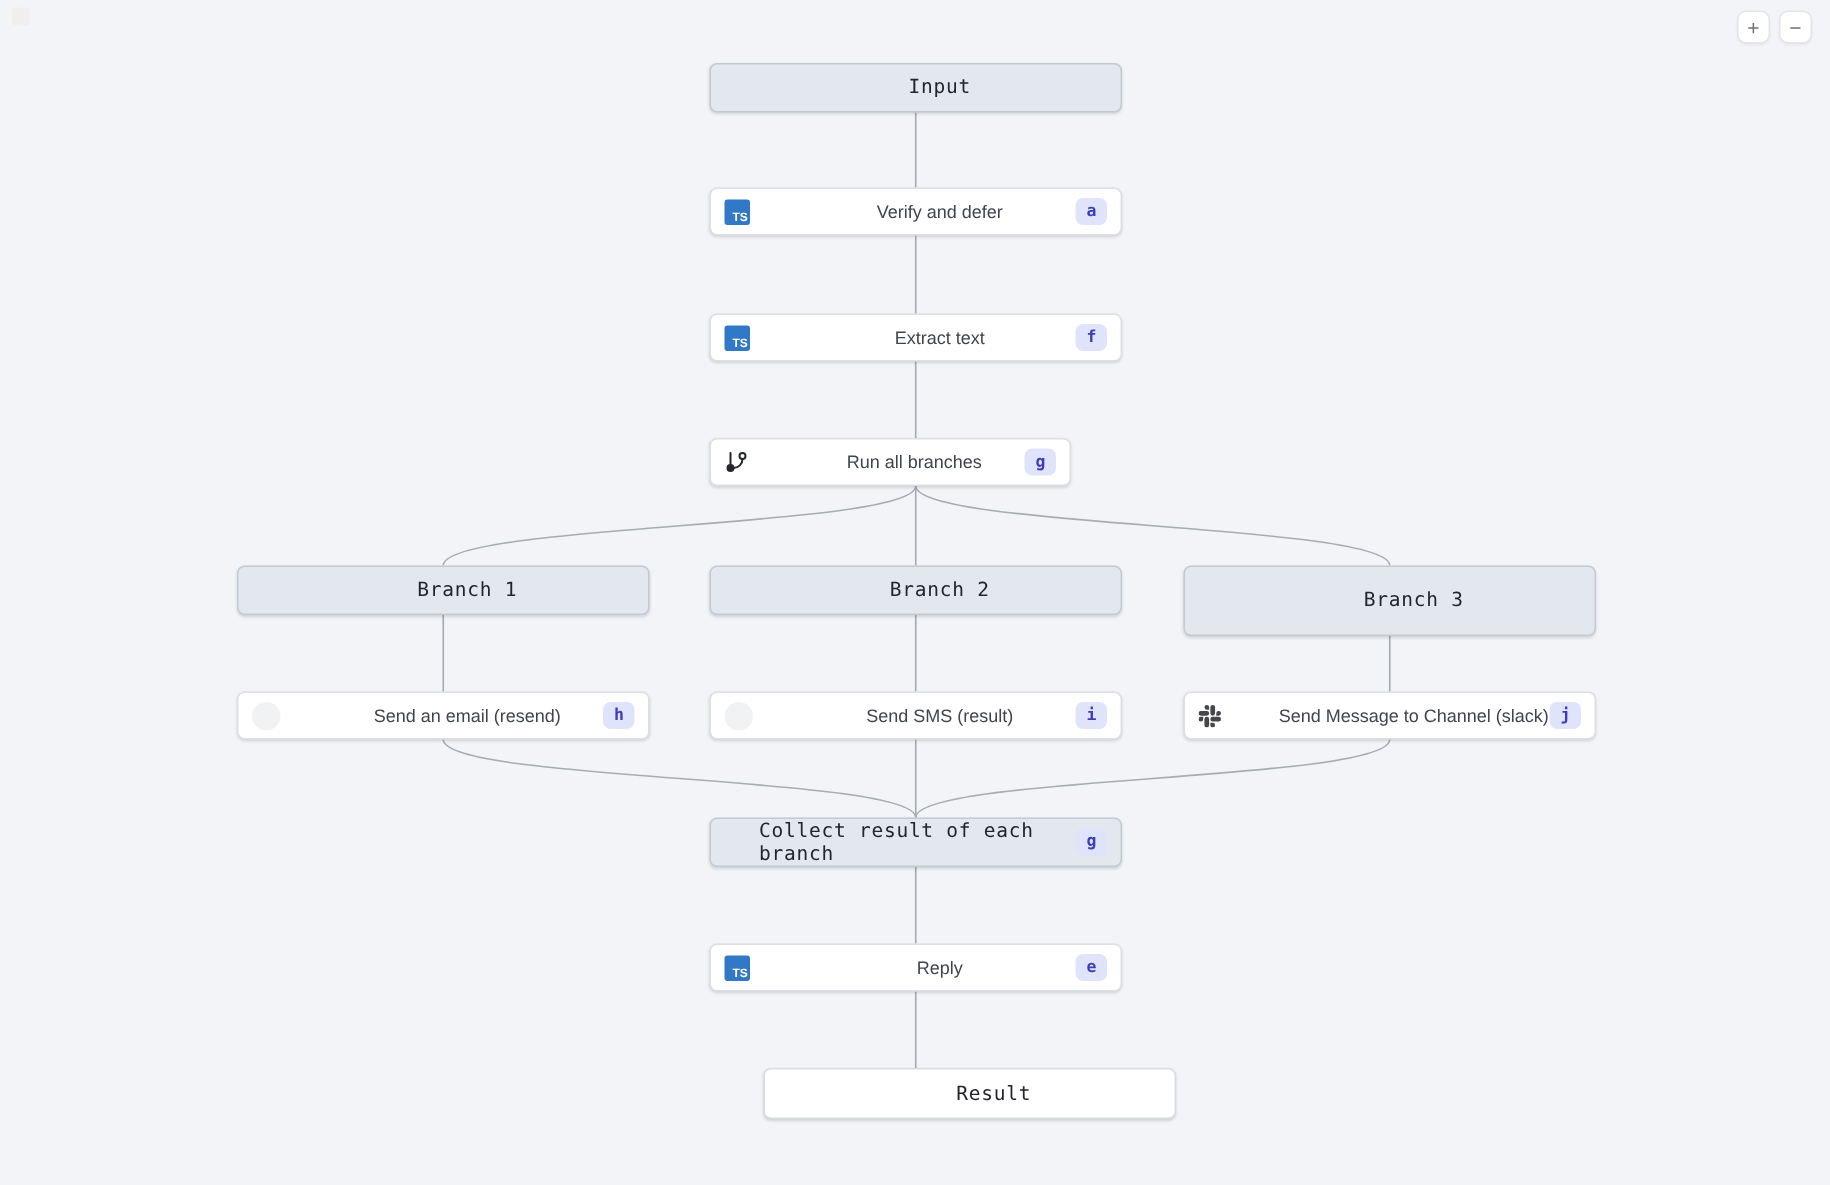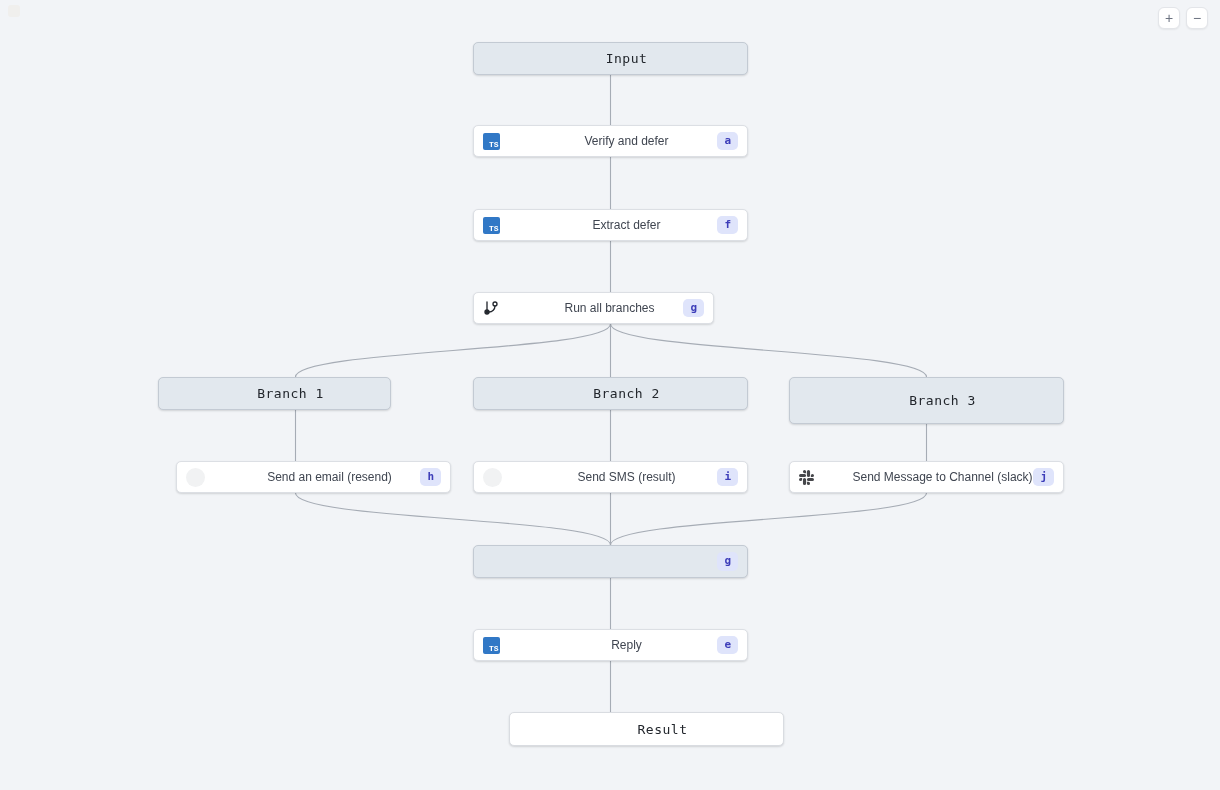--- a/index.html
+++ b/index.html
@@ -36,21 +36,21 @@
   .icon-slot{position:absolute;left:9px;display:flex;align-items:center;}
   .badge{
     position:absolute;right:9px;
     background:#dfe4fb;color:#3d3db9;
     font-family:"DejaVu Sans Mono","Liberation Mono",monospace;
     font-weight:bold;font-size:11px;letter-spacing:0;
     padding:2px 7px;border-radius:5px;line-height:1.35;
   }
   .ts-icon{
     width:17px;height:17px;background:#3178c6;border-radius:2px;
-    color:#fff;font-family:Liberation Mono, monospace;font-weight:bold;font-size:8px;
+    color:#fff;font-family:Liberation Sans, sans-serif;font-weight:bold;font-size:8px;
     display:flex;align-items:flex-end;justify-content:flex-end;
     padding:0 1.5px 1px 0;box-sizing:border-box;letter-spacing:0;
   }
   .blank-icon{width:19px;height:19px;border-radius:50%;background:#f1f2f3;}
   .collect-label{padding-right:30px;}
 
   .zoom-controls{position:absolute;top:7px;right:12px;display:flex;gap:6px;}
   .zoom-btn{
     width:22px;height:22px;background:#fff;border:1px solid #e3e5e9;border-radius:6px;
     box-shadow:0 1px 2px rgba(0,0,0,.06);
@@ -91,48 +91,48 @@
     <span class="ts-icon">TS</span>
   </span>
   <span>Verify and defer</span>
   <span class="badge">a</span>
 </div>
 
 <div class="node task" style="left:473px;top:209px;width:275px;height:32px;">
   <span class="icon-slot">
     <span class="ts-icon">TS</span>
   </span>
-  <span>Extract defer</span>
+  <span>Extract text</span>
   <span class="badge">f</span>
 </div>
 
 <div class="node task" style="left:473px;top:292px;width:241px;height:32px;">
   <span class="icon-slot">
     <svg width="16" height="16" viewBox="0 0 24 24" fill="none" stroke="#23272e" stroke-width="2" stroke-linecap="round" stroke-linejoin="round">
       <path d="M6 3v12"></path>
       <circle cx="18" cy="6" r="3"></circle>
       <circle cx="6" cy="18" r="3" fill="#23272e"></circle>
       <path d="M18 9a9 9 0 0 1-9 9"></path>
     </svg>
   </span>
   <span>Run all branches</span>
   <span class="badge">g</span>
 </div>
 
-<div class="node group" style="left:158px;top:377px;width:233px;height:33px;">
+<div class="node group" style="left:158px;top:377px;width:275px;height:33px;">
   <span>Branch 1</span>
 </div>
 <div class="node group" style="left:473px;top:377px;width:275px;height:33px;justify-content:center;">
   <span>Branch 2</span>
 </div>
 <div class="node group" style="left:789px;top:377px;width:275px;height:47px;">
   <span>Branch 3</span>
 </div>
 
-<div class="node task" style="left:176px;top:461px;width:275px;height:32px;">
+<div class="node task" style="left:158px;top:461px;width:275px;height:32px;">
   <span class="icon-slot">
     <span class="blank-icon"></span>
   </span>
   <span>Send an email (resend)</span>
   <span class="badge">h</span>
 </div>
 
 <div class="node task" style="left:473px;top:461px;width:275px;height:32px;">
   <span class="icon-slot">
     <span class="blank-icon"></span>
@@ -145,20 +145,21 @@
   <span class="icon-slot">
     <svg width="15" height="15" viewBox="0 0 24 24" fill="#46474b">
       <path d="M5.042 15.165a2.528 2.528 0 0 1-2.52 2.523A2.528 2.528 0 0 1 0 15.165a2.527 2.527 0 0 1 2.522-2.52h2.52v2.52zM6.313 15.165a2.527 2.527 0 0 1 2.521-2.52 2.527 2.527 0 0 1 2.521 2.52v6.313A2.528 2.528 0 0 1 8.834 24a2.528 2.528 0 0 1-2.521-2.522v-6.313zM8.834 5.042a2.528 2.528 0 0 1-2.521-2.52A2.528 2.528 0 0 1 8.834 0a2.528 2.528 0 0 1 2.521 2.522v2.52H8.834zM8.834 6.313a2.528 2.528 0 0 1 2.521 2.521 2.528 2.528 0 0 1-2.521 2.521H2.522A2.528 2.528 0 0 1 0 8.834a2.528 2.528 0 0 1 2.522-2.521h6.312zM18.956 8.834a2.528 2.528 0 0 1 2.522-2.521A2.528 2.528 0 0 1 24 8.834a2.528 2.528 0 0 1-2.522 2.521h-2.522V8.834zM17.688 8.834a2.528 2.528 0 0 1-2.523 2.521 2.527 2.527 0 0 1-2.52-2.521V2.522A2.527 2.527 0 0 1 15.165 0a2.528 2.528 0 0 1 2.523 2.522v6.312zM15.165 18.956a2.528 2.528 0 0 1 2.523 2.522A2.528 2.528 0 0 1 15.165 24a2.527 2.527 0 0 1-2.52-2.522v-2.522h2.52zM15.165 17.688a2.527 2.527 0 0 1-2.52-2.523 2.526 2.526 0 0 1 2.52-2.52h6.313A2.527 2.527 0 0 1 24 15.165a2.528 2.528 0 0 1-2.522 2.523h-6.313z"></path>
     </svg>
   </span>
   <span>Send Message to Channel (slack)</span>
   <span class="badge">j</span>
 </div>
 
 <div class="node group" style="left:473px;top:545px;width:275px;height:33px;">
+  <span class="collect-label">Collect result of each branch</span>
   <span class="badge">g</span>
 </div>
 
 <div class="node task" style="left:473px;top:629px;width:275px;height:32px;">
   <span class="icon-slot">
     <span class="ts-icon">TS</span>
   </span>
   <span>Reply</span>
   <span class="badge">e</span>
 </div>

